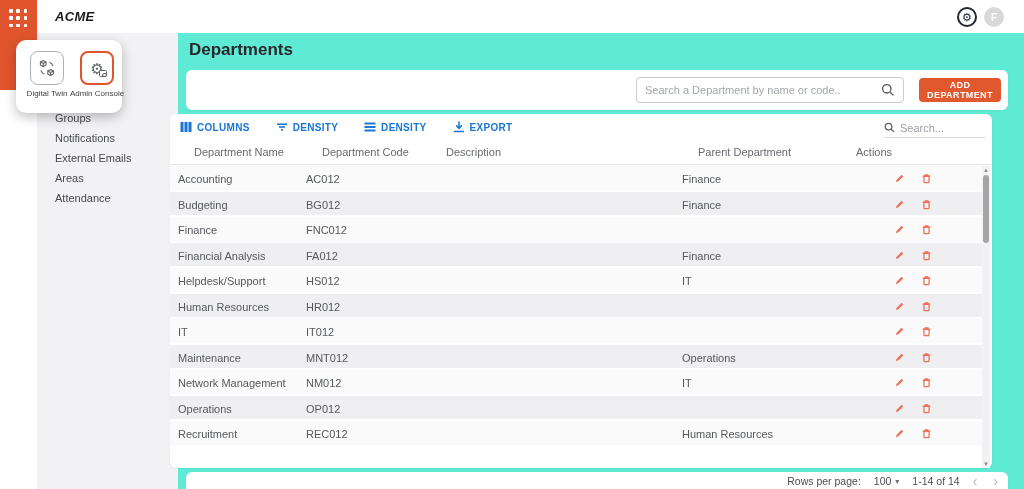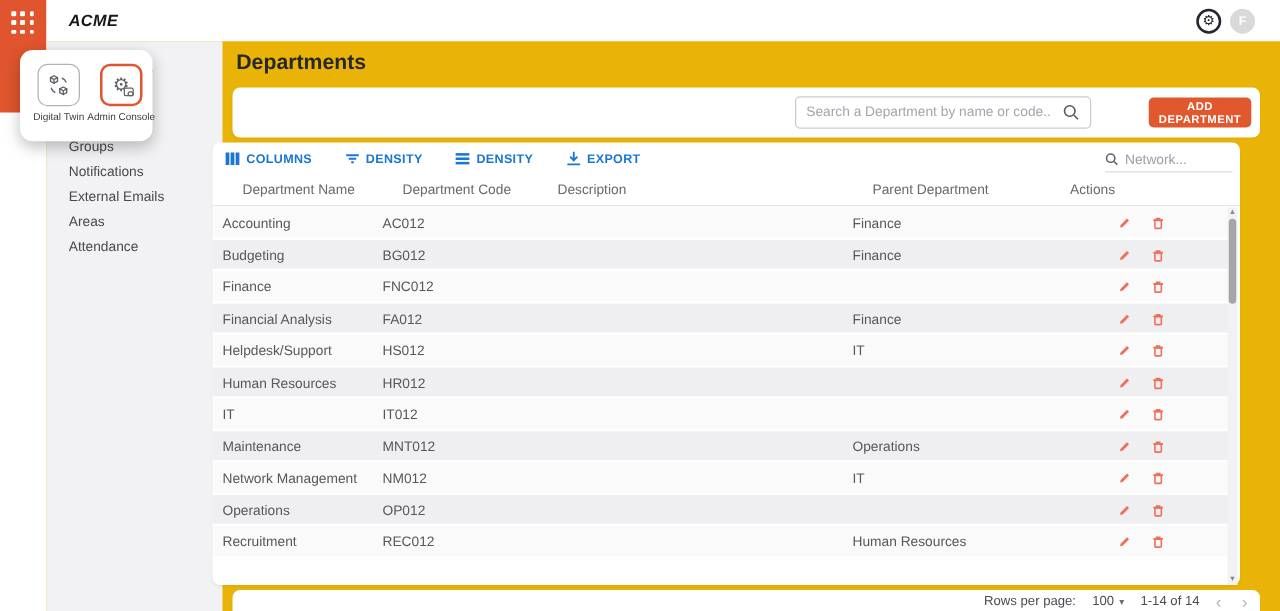--- a/index.html
+++ b/index.html
@@ -1,18 +1,18 @@
 <!DOCTYPE html>
 <html><head>
 <meta charset="utf-8">
 <style>
   * { margin:0; padding:0; box-sizing:border-box; }
   html,body { width:1024px; height:489px; }
   body { font-family:"Liberation Sans", sans-serif; }
-  .screen { position:relative; width:1024px; height:489px; background:#eab308; overflow:hidden; }
+  .screen { position:relative; width:1024px; height:489px; background:#5eead4; overflow:hidden; }
 
   
   .header { position:absolute; left:0; top:0; width:1024px; height:33px; background:#fff; }
   .logo { position:absolute; left:55px; top:9px; font-size:13px; font-weight:bold; font-style:italic;
           color:#17181a; letter-spacing:.3px; }
   .header-actions { position:absolute; right:20px; top:7px; display:flex; gap:7px; align-items:center; }
   .gear-btn { width:20px; height:20px; border:2px solid #23262e; border-radius:50%; background:#fff;
               display:flex; align-items:center; justify-content:center; color:#23262e; font-size:11px; line-height:1; cursor:pointer; }
   .avatar { width:20px; height:20px; border-radius:50%; background:#d9d9d9; color:#fff; font-size:10px;
             font-weight:bold; display:flex; align-items:center; justify-content:center; cursor:pointer; }
@@ -42,21 +42,21 @@
   .gear-badge { position:absolute; right:5px; bottom:6px; width:8px; height:7px; background:#fff;
                 border:1px solid #5f6368; border-radius:1.5px; }
   .gear-badge:after { content:""; position:absolute; left:2px; top:1.5px; width:2.5px; height:2.5px;
                       border:1px solid #5f6368; border-radius:50%; }
 
   
   .page-title { position:absolute; left:189px; top:40px; font-size:17px; font-weight:bold; color:#26282c; }
 
   .card { position:absolute; background:#fff; border-radius:6px; box-shadow:0 1px 2px rgba(0,0,0,.05); }
   .card1 { left:186px; top:70px; width:822px; height:40px; }
-  .search-box { position:absolute; left:450px; top:7px; width:237px; height:26px; border:1px solid #c9ccd1;
+  .search-box { position:absolute; left:450px; top:7px; width:268px; height:26px; border:1px solid #c9ccd1;
                 border-radius:4px; display:flex; align-items:center; padding:0 8px; }
   .search-box input { flex:1; border:none; outline:none; font-size:11px; color:#55585c;
                       font-family:"Liberation Sans", sans-serif; }
   .search-box input::placeholder { color:#a2a6ac; }
   .add-btn { position:absolute; left:733px; top:8px; width:82px; height:24px; background:#e2582e; border:none;
              border-radius:4px; color:#fff; font-size:9px; font-weight:bold; letter-spacing:.4px; cursor:pointer;
              font-family:"Liberation Sans", sans-serif; }
 
   
   .card2 { left:170px; top:114px; width:822px; height:354px; }
@@ -212,21 +212,21 @@
         </svg>
         <span>EXPORT</span>
       </div>
     </div>
 
     <div class="quick-filter">
       <svg width="11" height="11" viewBox="0 0 14 14">
         <circle cx="5.8" cy="5.8" r="4.2" stroke="#5f6368" fill="none" stroke-width="1.6"></circle>
         <path d="M9.2 9.2l3.2 3.2" stroke="#5f6368" stroke-width="1.6"></path>
       </svg>
-      <span class="qf-text">Network...</span>
+      <span class="qf-text">Search...</span>
     </div>
 
     <div class="grid-head">
       <span class="col c1">Department Name</span>
       <span class="col c2">Department Code</span>
       <span class="col c3">Description</span>
       <span class="col c4">Parent Department</span>
       <span class="col c5">Actions</span>
     </div>
 

